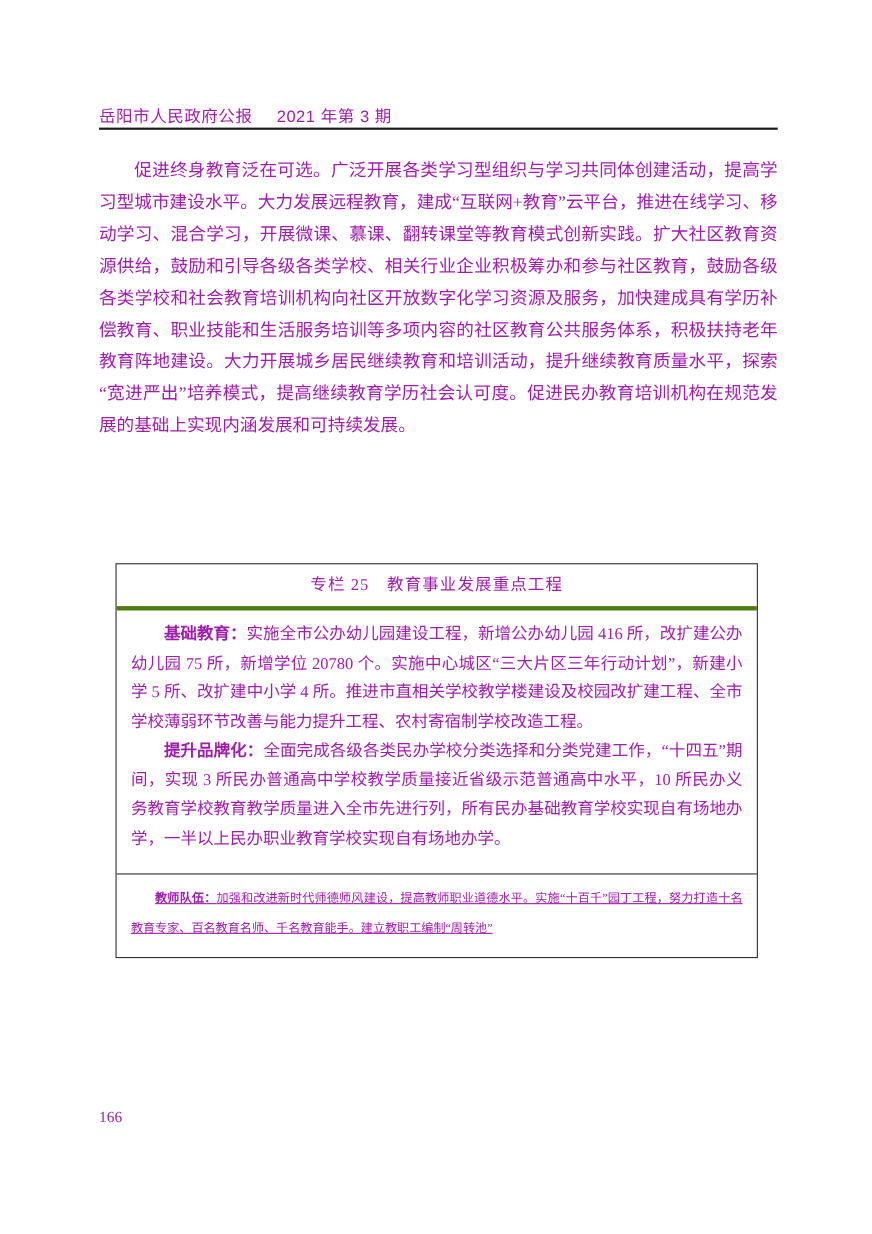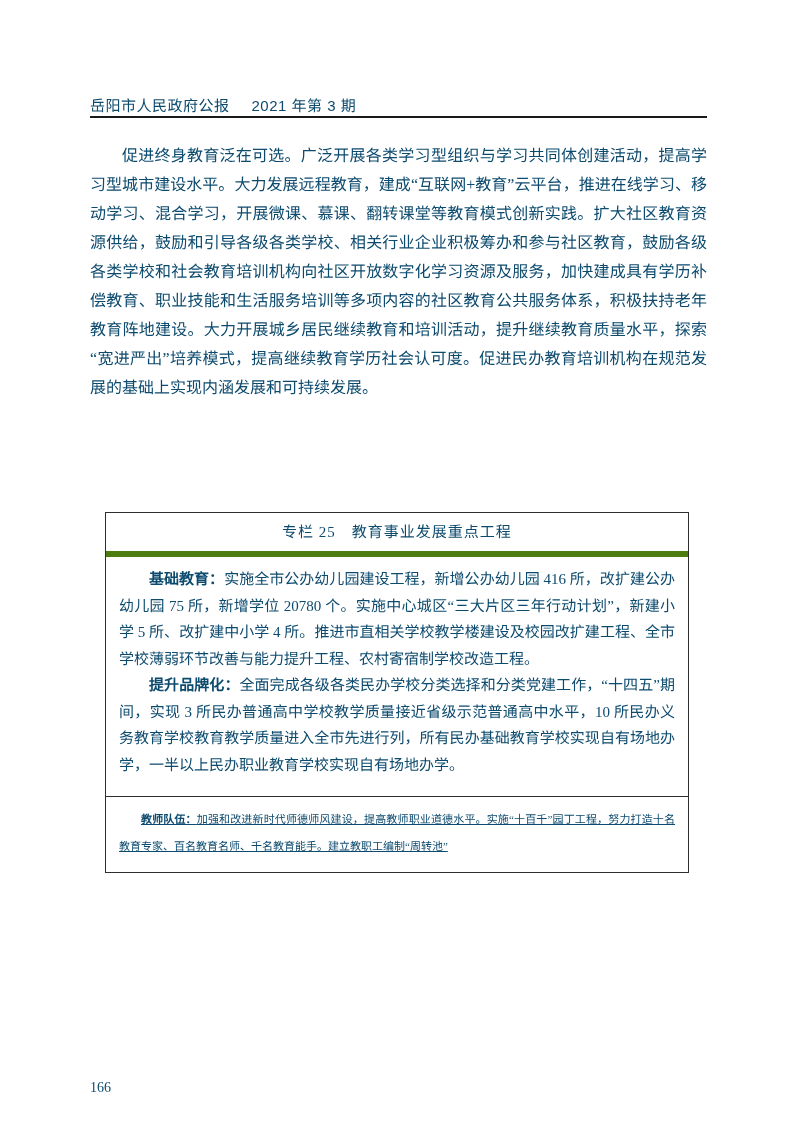--- a/index.html
+++ b/index.html
@@ -6,21 +6,21 @@
     margin: 0;
     padding: 0;
     background: #e8e8e8;
   }
   .page {
     position: relative;
     width: 793px;
     height: 1122px;
     margin: 0 auto;
     background: #ffffff;
-    color: #0c4a6e;
+    color: #a21caf;
     font-family: "Liberation Serif", "DejaVu Serif", serif;
     overflow: hidden;
     box-shadow: 0 0 2px rgba(0,0,0,.25);
   }
 
   
   .header-bar {
     position: absolute;
     left: 90px;
     top: 94px;
@@ -61,21 +61,21 @@
     width: 582px;
     border: 1px solid #2e2e2e;
     background: #ffffff;
   }
   .feature-box-title {
     height: 38px;
     line-height: 38px;
     text-align: center;
     font-size: 15px;
     letter-spacing: 1px;
-    border-bottom: 6px solid #4d7c0f;
+    border-bottom: 4px solid #4d7c0f;
   }
   .feature-box-content {
     padding: 9px 13px 18px 13px;
     font-size: 15px;
     line-height: 26.5px;
     text-align: justify;
   }
   .feature-box-content p,
   .feature-box-footer p { margin: 0; text-indent: 2em; }
   .section-lead { font-weight: bold; }
@@ -88,21 +88,21 @@
     font-size: 11px;
     line-height: 26.5px;
     text-align: justify;
     text-decoration: underline;
   }
 
   
   .page-number {
     position: absolute;
     left: 90px;
-    top: 1080px;
+    top: 1009px;
     font-size: 14px;
     font-family: "Liberation Serif", "DejaVu Serif", serif;
   }
 </style>
 </head>
 <body>
 
 <div class="page">
 
   <div class="header-bar">

